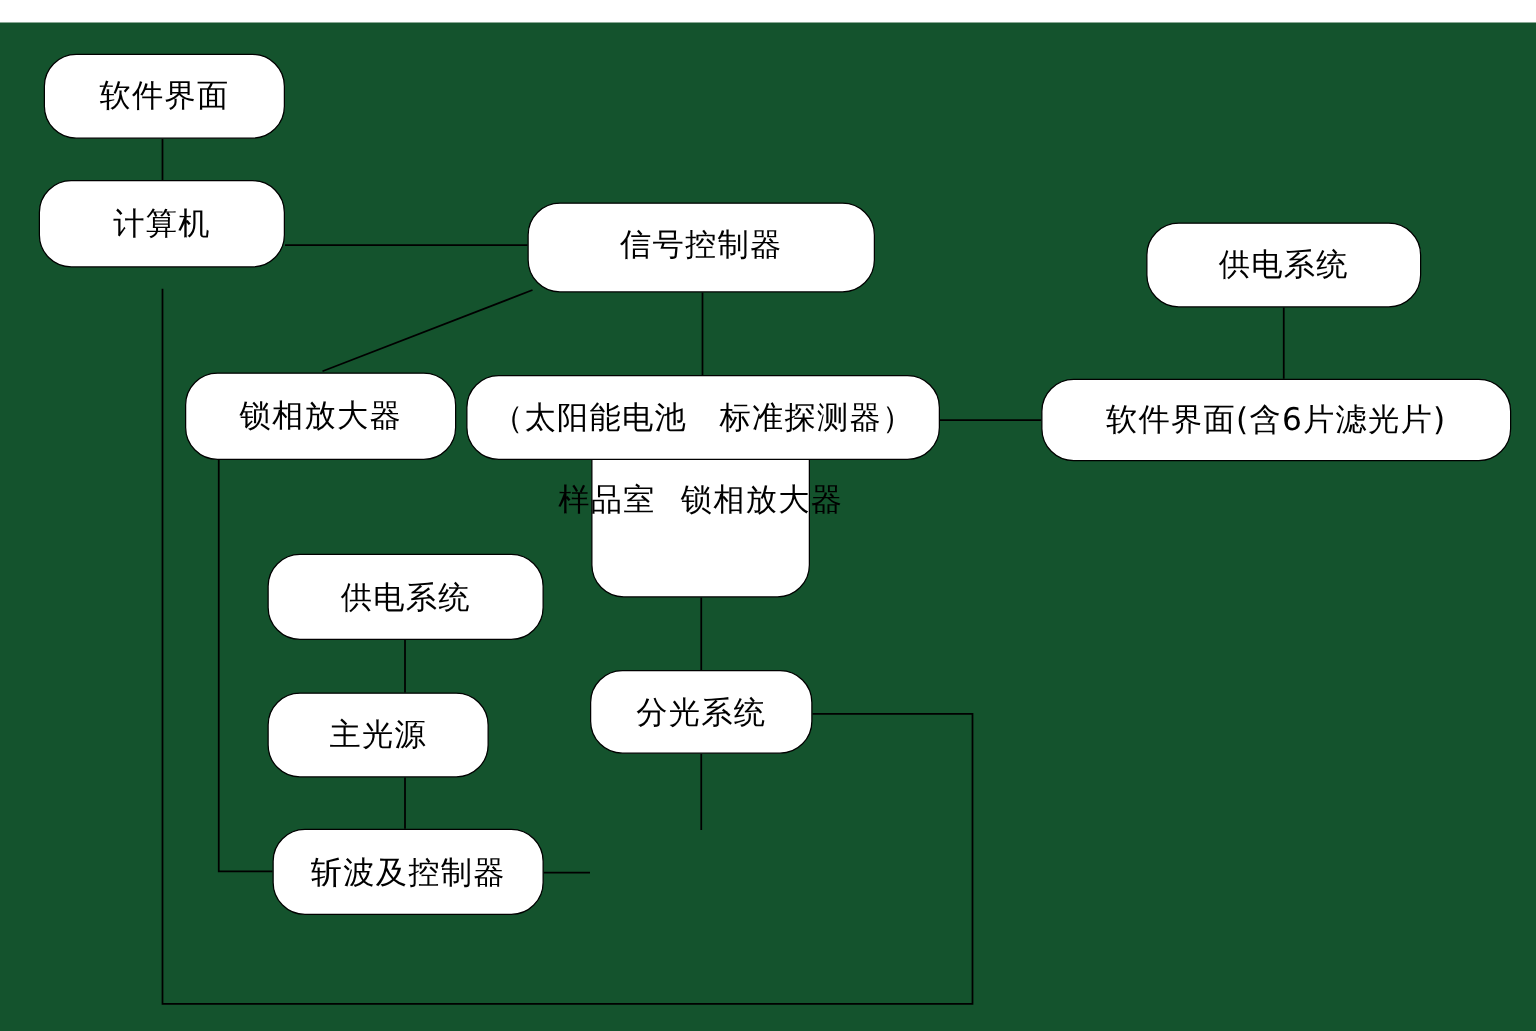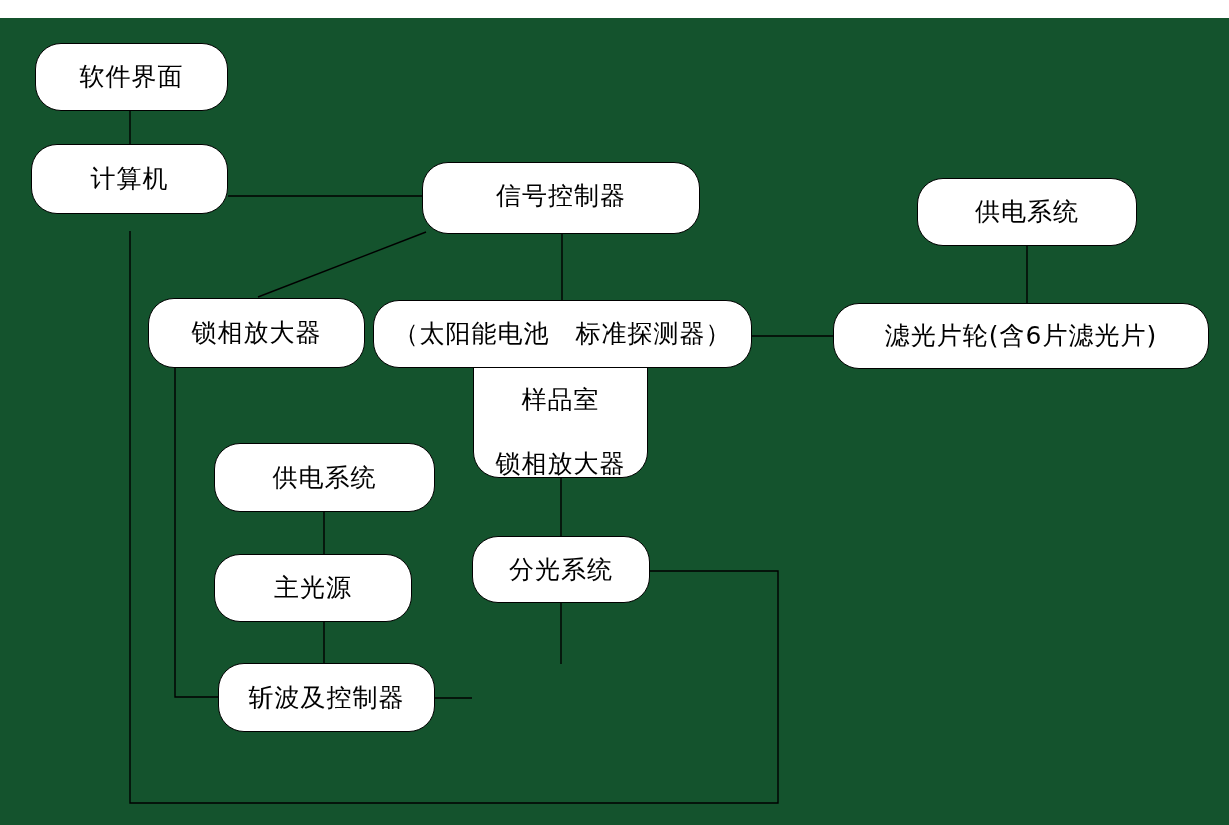--- a/index.html
+++ b/index.html
@@ -41,22 +41,22 @@
     letter-spacing: 1px;
     white-space: nowrap;
     z-index: 2;
   }
   .node.tall {
     align-items: flex-start;
     padding-top: 82px;
   }
   .node .stack {
     display: flex;
-    flex-direction: column;
-    gap: 30px;
+    flex-direction: row;
+    gap: 20px;
   }
   .node .stack > span {
     display: block;
   }
 </style>
 </head>
 <body>
 
 <div id="diagram-canvas">
 
@@ -115,32 +115,32 @@
       <span>样品室</span>
       <span>锁相放大器</span>
     </span>
   </div>
 
   <div class="node" style="left:373px; top:282px; width:379px; height:68px; z-index:3;text-align:right;">
     <span>（太阳能电池　标准探测器）</span>
   </div>
 
   <div class="node" style="left:833px; top:285px; width:376px; height:66px;">
-    <span>滤光片轮(含6片滤光片)</span>
+    <span>软件界面(含6片滤光片)</span>
   </div>
 
   <div class="node" style="left:214px; top:425px; width:221px; height:69px;">
     <span>供电系统</span>
   </div>
 
   <div class="node" style="left:472px; top:518px; width:178px; height:67px;">
     <span>分光系统</span>
   </div>
 
-  <div class="node" style="left:214px; top:536px; width:198px; height:68px;">
+  <div class="node" style="left:214px; top:536px; width:177px; height:68px;">
     <span>主光源</span>
   </div>
 
   <div class="node" style="left:218px; top:645px; width:217px; height:69px;align-items:center;">
     <span>斩波及控制器</span>
   </div>
 
 
 </div>
 

